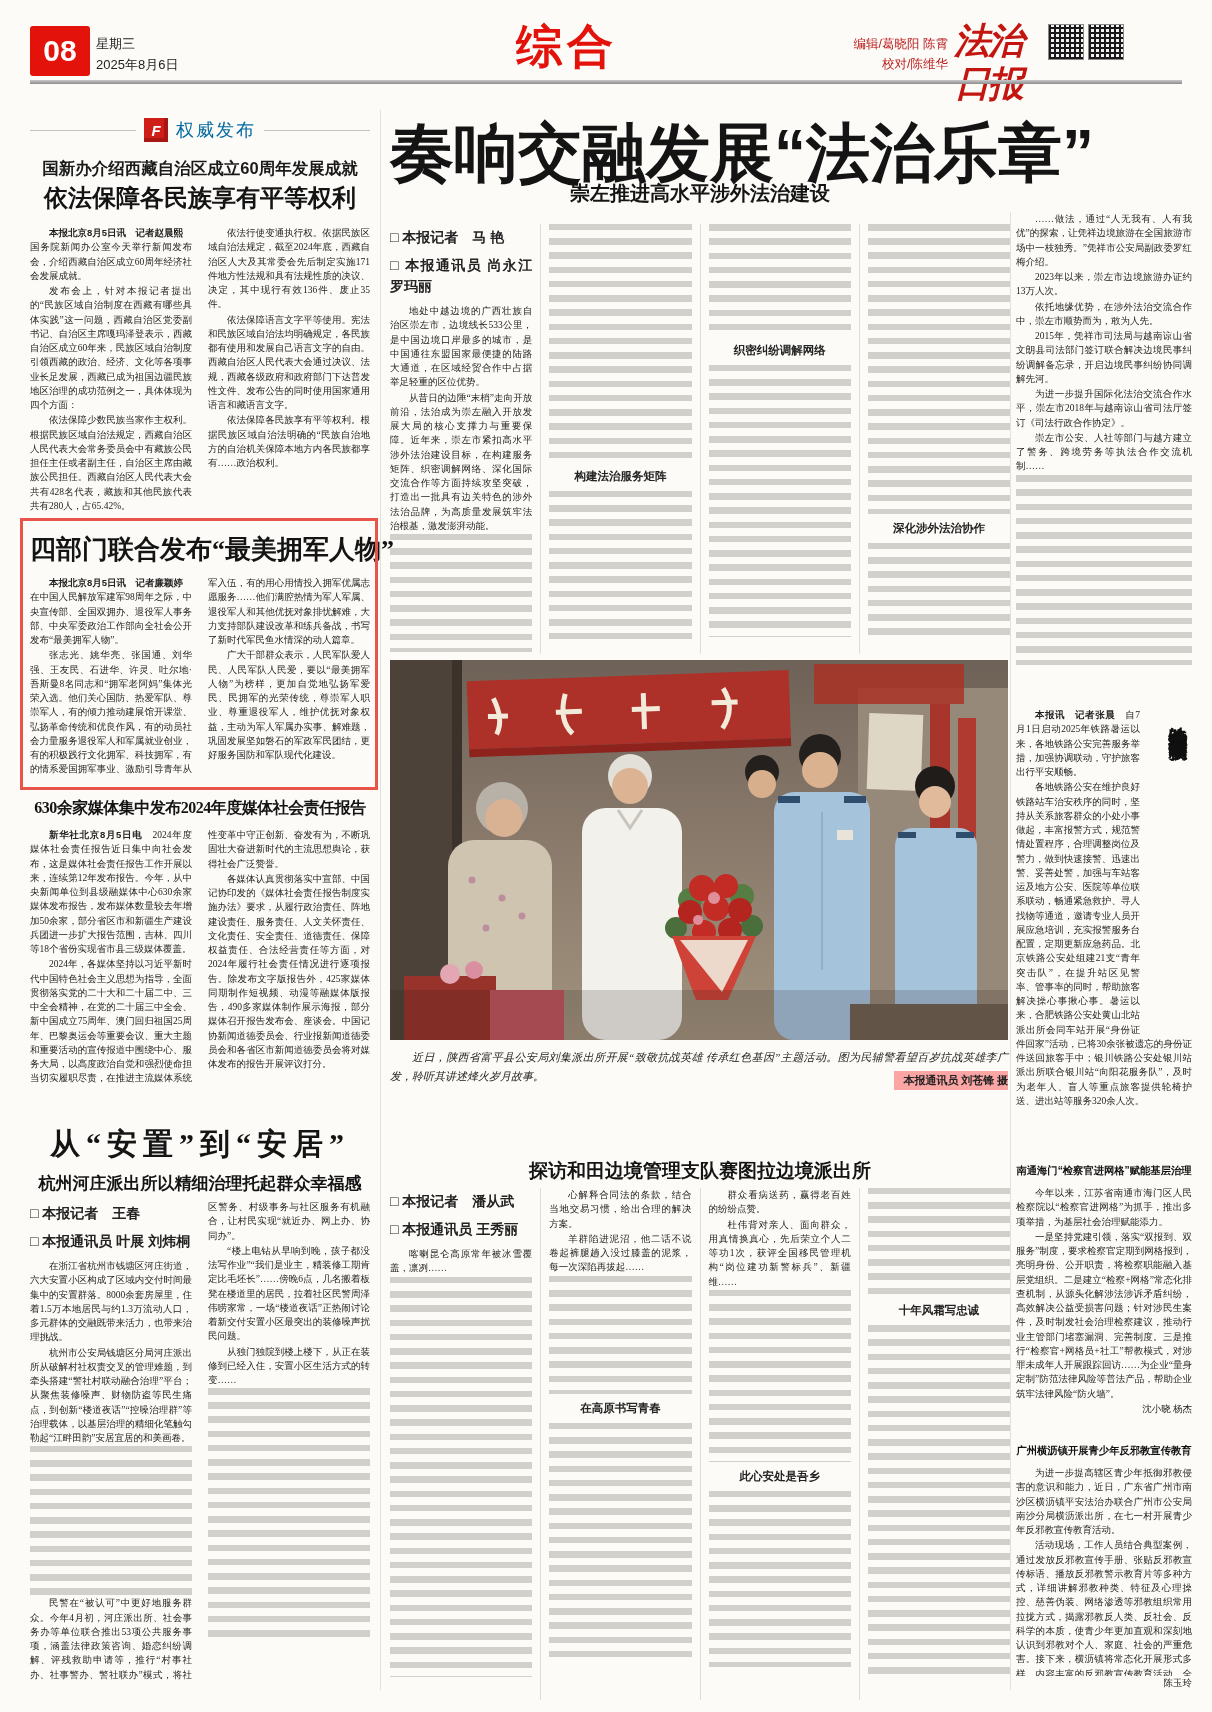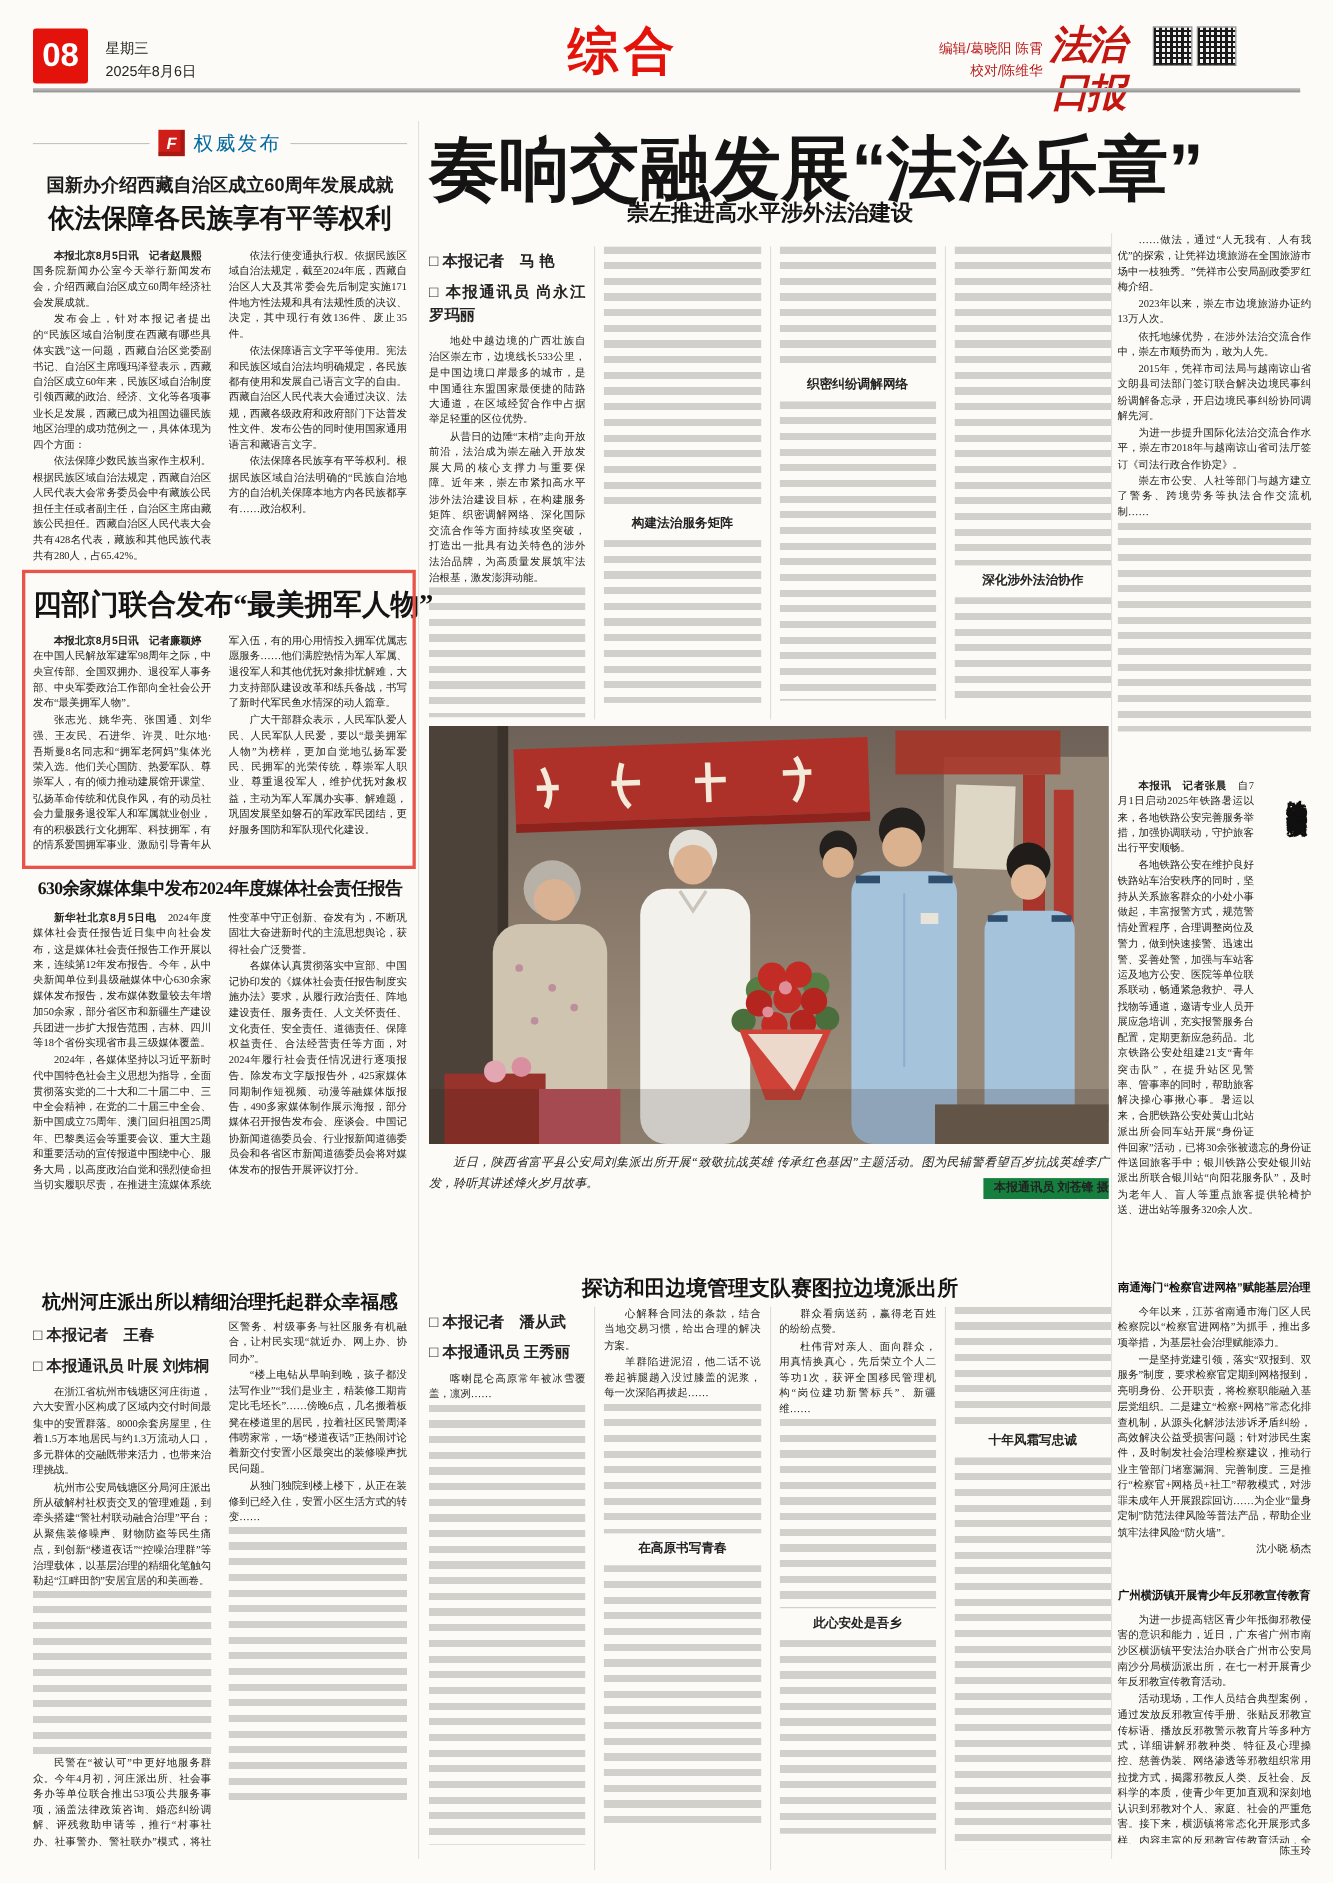--- a/index.html
+++ b/index.html
@@ -2,21 +2,21 @@
 <html><head>
 <meta charset="utf-8">
 <style>
   * { margin:0; padding:0; box-sizing:border-box; }
   body { background:#e8e6e0; }
   .page { position:relative; width:1212px; height:1712px; margin:0 auto; background:#fcfbf7;
           font-family:"Liberation Serif", serif; color:#1e1e1e; overflow:hidden; }
   .abs { position:absolute; }
 
   
-  .pagenum { left:30px; top:26px; width:50px; height:50px; background:#e3120b; color:#fff;
+  .pagenum { left:30px; top:26px; width:60px; height:50px; background:#e3120b; color:#fff;
              font-family:"Liberation Sans",sans-serif; font-weight:bold; font-size:30px;
              display:flex; align-items:center; justify-content:center; border-radius:3px; }
   .dateblock { left:96px; top:33px; font-family:"Liberation Sans",sans-serif; font-size:13px;
                line-height:1.65; color:#222; }
   .sectiontitle { left:492px; top:16px; width:150px; text-align:center; color:#e3120b;
                   font-family:"Liberation Sans",sans-serif; font-weight:900; font-size:46px; letter-spacing:5px; }
   .editors { left:806px; top:34px; width:142px; text-align:right;
              font-family:"Liberation Sans",sans-serif; font-size:12.5px; line-height:1.6; color:#b91c1c; }
   .masthead { left:954px; top:20px; width:92px; font-size:36px; font-weight:bold; font-style:italic;
               color:#c41610; letter-spacing:-2px; line-height:1.2; }
@@ -60,21 +60,21 @@
                 display:flex; align-items:center; justify-content:center;
                 box-shadow:inset -4px -4px 0 rgba(0,0,0,.18); }
   .badge-label { font-family:"Liberation Sans",sans-serif; font-size:18px; color:#0369a1; letter-spacing:2px; }
 
   .highlight-box { border:3px solid #e8534a; pointer-events:none; z-index:6; }
 
   
   .caption { font-style:italic; font-size:11px; line-height:1.75; text-align:justify; color:#222; position:relative; }
   .caption .cap-text { text-indent:2em; display:block; }
   .caption .credit { position:absolute; right:0; bottom:0; font-style:normal; font-weight:bold;
-                     background:#15803d; padding-left:10px; }
+                     background:#fca5a5; padding-left:10px; }
 
   
   .rail-art .rh { font-family:"Liberation Sans",sans-serif; font-weight:bold; font-size:10.3px;
                   white-space:nowrap; text-align:center; color:#111; margin-bottom:8px; }
   .v-head { float:right; writing-mode:vertical-rl; font-family:"Liberation Sans",sans-serif;
             font-weight:bold; font-size:19px; letter-spacing:1px; width:42px; height:306px;
             margin:4px 0 10px 10px; color:#101010; }
 </style>
 </head>
 <body>
@@ -127,20 +127,21 @@
   </div>
 
   <div class="abs hl" style="left:30px;top:798px;width:340px;font-size:16px;letter-spacing:-0.5px;">630余家媒体集中发布2024年度媒体社会责任报告</div>
   <div class="abs bt cols2" style="left:30px;top:828px;width:340px;height:264px;">
     <p><b>新华社北京8月5日电</b><span>　2024年度媒体社会责任报告近日集中向社会发布，这是媒体社会责任报告工作开展以来，连续第12年发布报告。今年，从中央新闻单位到县级融媒体中心630余家媒体发布报告，发布媒体数量较去年增加50余家，部分省区市和新疆生产建设兵团进一步扩大报告范围，吉林、四川等18个省份实现省市县三级媒体覆盖。</span></p>
     <p>2024年，各媒体坚持以习近平新时代中国特色社会主义思想为指导，全面贯彻落实党的二十大和二十届二中、三中全会精神，在党的二十届三中全会、新中国成立75周年、澳门回归祖国25周年、巴黎奥运会等重要会议、重大主题和重要活动的宣传报道中围绕中心、服务大局，以高度政治自觉和强烈使命担当切实履职尽责，在推进主流媒体系统性变革中守正创新、奋发有为，不断巩固壮大奋进新时代的主流思想舆论，获得社会广泛赞誉。</p>
     <p>各媒体认真贯彻落实中宣部、中国记协印发的《媒体社会责任报告制度实施办法》要求，从履行政治责任、阵地建设责任、服务责任、人文关怀责任、文化责任、安全责任、道德责任、保障权益责任、合法经营责任等方面，对2024年履行社会责任情况进行逐项报告。除发布文字版报告外，425家媒体同期制作短视频、动漫等融媒体版报告，490多家媒体制作展示海报，部分媒体召开报告发布会、座谈会。中国记协新闻道德委员会、行业报新闻道德委员会和各省区市新闻道德委员会将对媒体发布的报告开展评议打分。</p>
 
   </div>
 
+  <div class="abs hl" style="left:30px;top:1124px;width:340px;font-size:30px;letter-spacing:6px;">从“安置”到“安居”</div>
   <div class="abs hl hl-sans" style="left:30px;top:1172px;width:340px;font-size:17px;">杭州河庄派出所以精细治理托起群众幸福感</div>
   <div class="abs bt cols2" style="left:30px;top:1200px;width:340px;height:490px;">
     <p class="byline">□ 本报记者　王春</p>
     <p class="byline">□ 本报通讯员 叶展 刘炜桐</p>
     <p>在浙江省杭州市钱塘区河庄街道，六大安置小区构成了区域内交付时间最集中的安置群落。8000余套房屋里，住着1.5万本地居民与约1.3万流动人口，多元群体的交融既带来活力，也带来治理挑战。</p>
     <p>杭州市公安局钱塘区分局河庄派出所从破解村社权责交叉的管理难题，到牵头搭建“警社村联动融合治理”平台；从聚焦装修噪声、财物防盗等民生痛点，到创新“楼道夜话”“控噪治理群”等治理载体，以基层治理的精细化笔触勾勒起“江畔田韵”安居宜居的和美画卷。</p>
     <div class="fill" style="height:150px;"></div>
     <p>民警在“被认可”中更好地服务群众。今年4月初，河庄派出所、社会事务办等单位联合推出53项公共服务事项，涵盖法律政策咨询、婚恋纠纷调解、评残救助申请等，推行“村事社办、社事警办、警社联办”模式，将社区警务、村级事务与社区服务有机融合，让村民实现“就近办、网上办、协同办”。</p>
     <p>“楼上电钻从早响到晚，孩子都没法写作业”“我们是业主，精装修工期肯定比毛坯长”……傍晚6点，几名搬着板凳在楼道里的居民，拉着社区民警周泽伟唠家常，一场“楼道夜话”正热闹讨论着新交付安置小区最突出的装修噪声扰民问题。</p>
     <p>从独门独院到楼上楼下，从正在装修到已经入住，安置小区生活方式的转变……</p>

